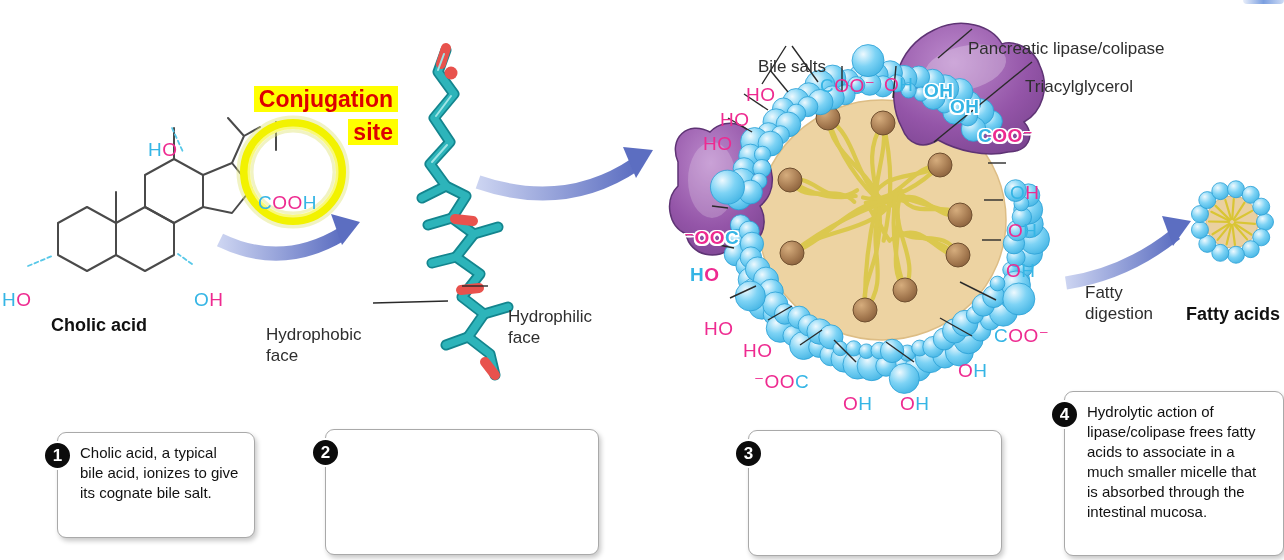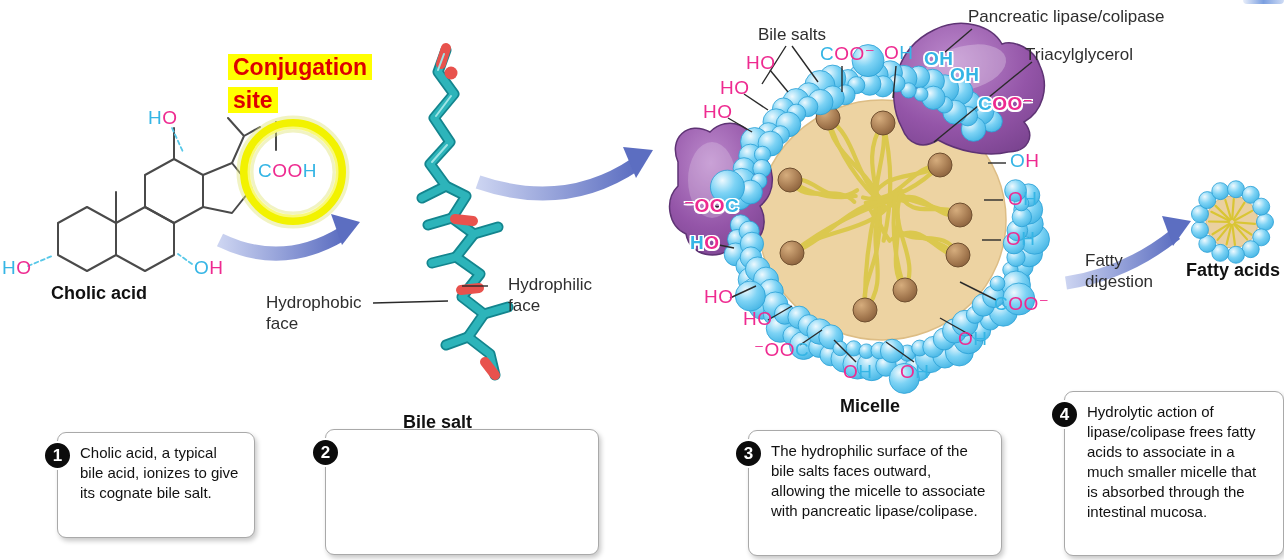--- a/index.html
+++ b/index.html
@@ -1,27 +1,27 @@
 <!DOCTYPE html>
 <html><head>
 <meta charset="utf-8">
 <style>
   html,body{margin:0;padding:0;background:#fff;}
   #stage{position:relative;width:1284px;height:560px;background:#fff;overflow:hidden;
          font-family:"Liberation Sans","DejaVu Sans",sans-serif;}
   #art{position:absolute;left:0;top:0;z-index:1;}
-  .lbl{position:absolute;z-index:3;white-space:nowrap;}
+  .lbl{position:absolute;z-index:3;white-space:nowrap;margin-top:32px;}
   .chem{font-size:19px;font-weight:400;letter-spacing:0.5px;}
   .seg-c{color:#35b5e5;}
   .seg-p{color:#ee2a90;}
   .outlined{text-shadow:-1.5px -1.5px 0 #fff,1.5px -1.5px 0 #fff,-1.5px 1.5px 0 #fff,1.5px 1.5px 0 #fff,0 -1.5px 0 #fff,0 1.5px 0 #fff,-1.5px 0 0 #fff,1.5px 0 0 #fff;font-weight:bold;}
   .callout{font-size:17px;color:#2e2e2e;line-height:21px;}
   .boldlbl{font-size:18px;font-weight:bold;color:#111;}
   .center{}
-  .conj{width:170px;text-align:left;line-height:30px;}
+  .conj{width:170px;text-align:right;line-height:30px;}
   .conj span{background:#ffff00;color:#dd0000;font-weight:bold;font-size:23px;padding:0 5px;}
   .stepbox{position:absolute;z-index:3;background:#fff;border:1.5px solid #a9a9a9;border-radius:9px;
            box-shadow:2px 3px 5px rgba(0,0,0,0.22);padding:10px 12px 10px 22px;
            font-size:15px;line-height:20px;color:#111;}
   .badge{position:absolute;left:-15px;top:8px;width:29px;height:29px;border-radius:50%;
          background:#0c0c0c;color:#fff;font-weight:bold;font-size:17px;
          display:flex;align-items:center;justify-content:center;border:2px solid #fff;box-sizing:border-box;}
   .sliver{position:absolute;z-index:0;left:1243px;top:0;width:41px;height:4px;
           background:linear-gradient(90deg,#e8eefa,#7b9fe0,#cfdcf5);border-radius:0 0 4px 4px;}
 </style>
@@ -386,30 +386,29 @@
   <div class="lbl chem" style="left:1006px;top:228px;"><span class="seg-p">O</span><span class="seg-c">H</span></div>
   <div class="lbl chem outlined" style="left:924px;top:48px;"><span class="seg-c">O</span><span class="seg-c">H</span></div>
   <div class="lbl chem outlined" style="left:950px;top:64px;"><span class="seg-c">O</span><span class="seg-c">H</span></div>
   <div class="lbl chem outlined" style="left:978px;top:92px;"><span class="seg-c">C</span><span class="seg-p">OO</span><span class="seg-p">⁻</span></div>
   <div class="lbl boldlbl" style="left:840px;top:396px;">Micelle</div>
 
   <div class="lbl callout" style="left:1085px;top:250px;">
     <span>Fatty</span><br>
     <span>digestion</span>
   </div>
-  <div class="lbl boldlbl" style="left:1186px;top:260px;">Fatty acids</div>
+  <div class="lbl boldlbl" style="left:1186px;top:272px;">Fatty acids</div>
 
   <div class="stepbox" style="left:57px;top:432px;width:162px;min-height:84px;">
     <div class="badge">1</div>
     <span>Cholic acid, a typical bile acid, ionizes to give its cognate bile salt.</span>
   </div>
   <div class="stepbox" style="left:325px;top:429px;width:238px;min-height:104px;">
     <div class="badge">2</div>
   </div>
   <div class="stepbox" style="left:748px;top:430px;width:218px;min-height:104px;">
     <div class="badge">3</div>
-    <span>The hydrophilic surface of the bile salts faces outward, allowing the micelle to associate with pancreatic lipase/colipase.</span>
   </div>
   <div class="stepbox" style="left:1064px;top:391px;width:184px;min-height:143px;">
     <div class="badge">4</div>
     <span>Hydrolytic action of lipase/colipase frees fatty acids to associate in a much smaller micelle that is absorbed through the intestinal mucosa.</span>
   </div>
 </div>
 
 </body></html>

